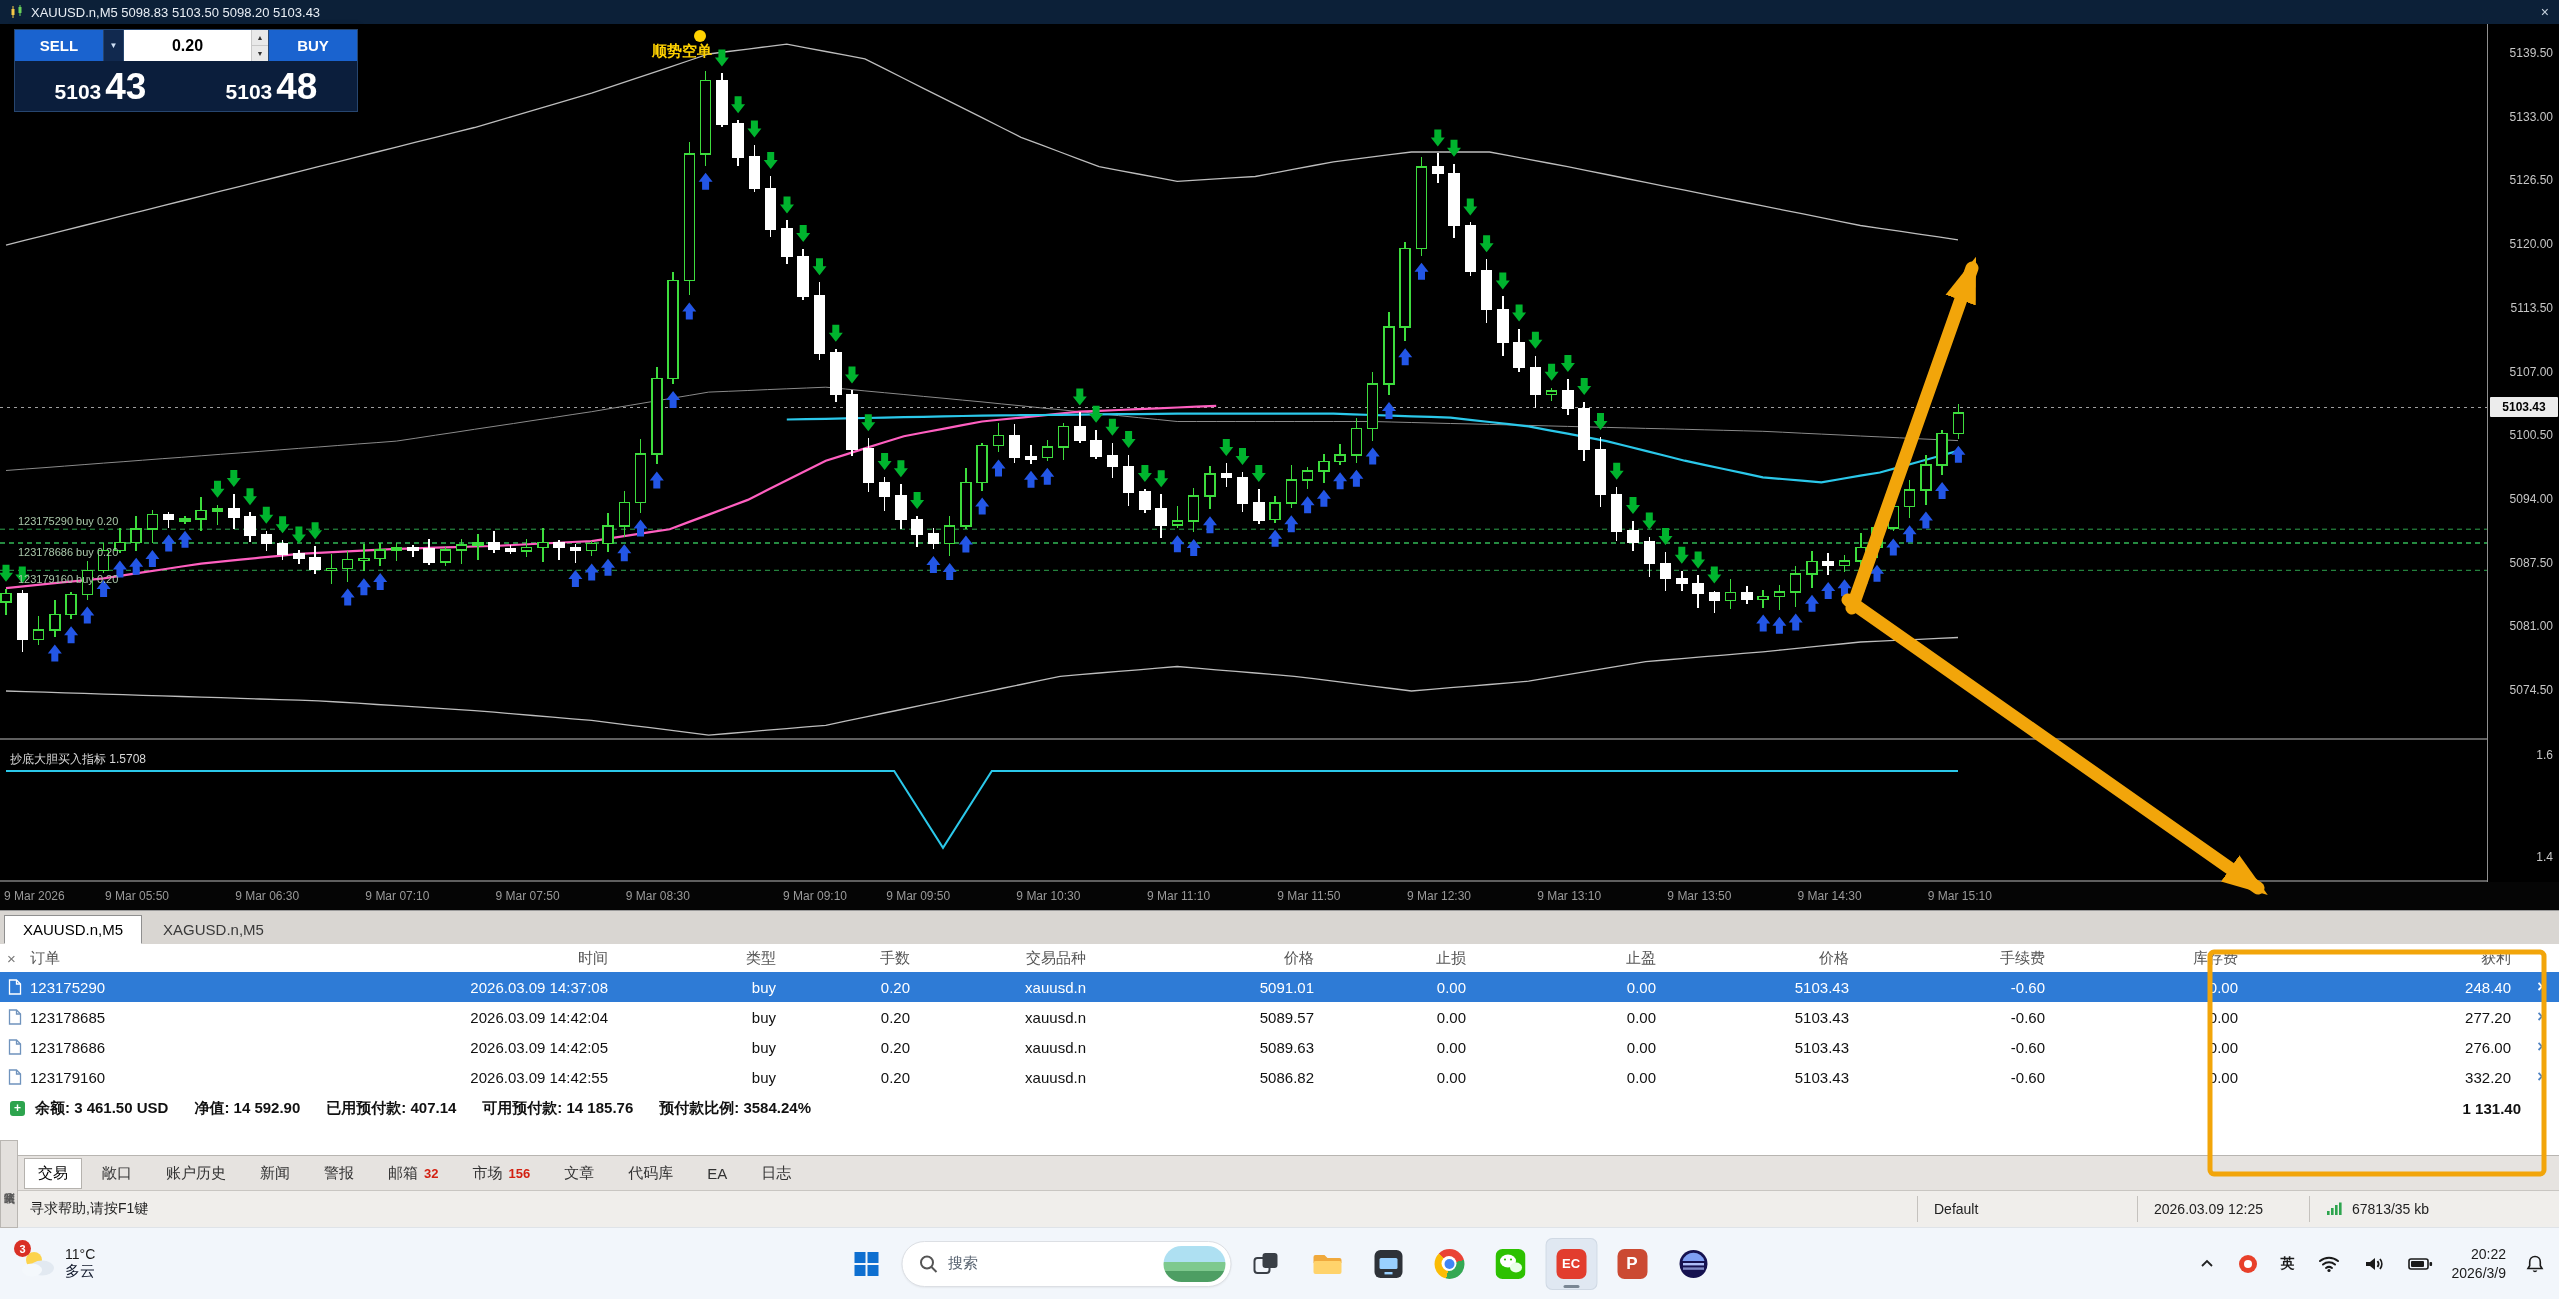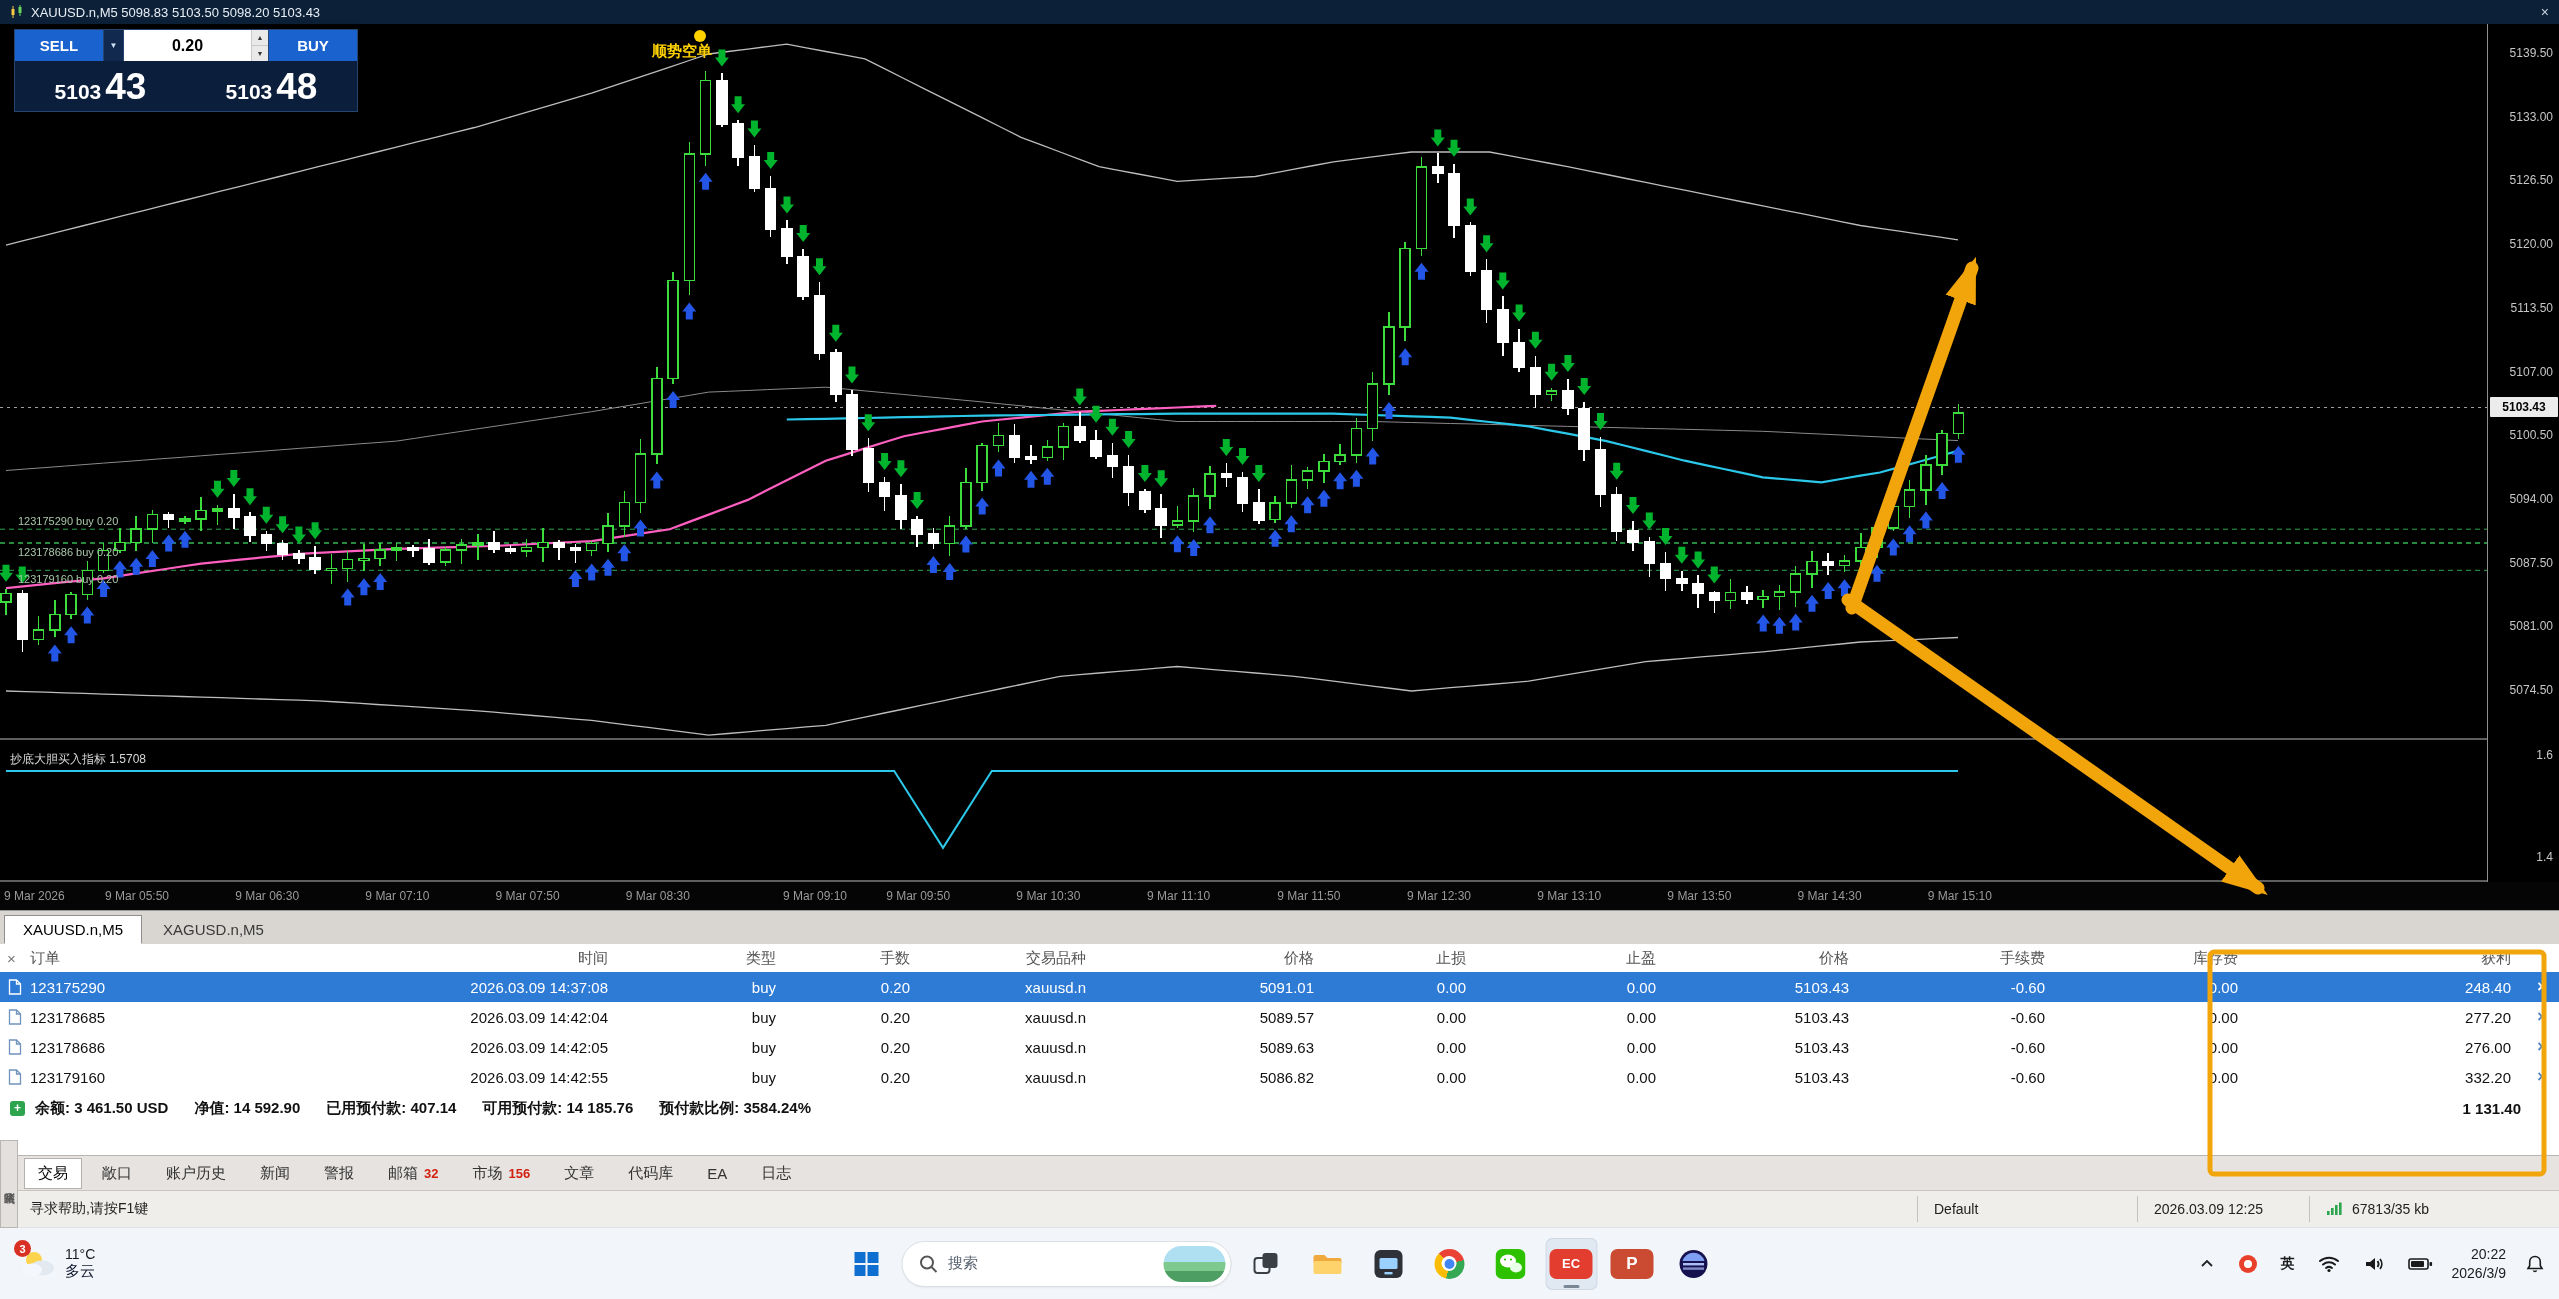--- a/index.html
+++ b/index.html
@@ -110,21 +110,21 @@
   .win-logo i{background:#0e6fd0;display:block}
   #search-pill{height:46px;min-width:330px;background:#fff;border:1px solid #dcdfe4;border-radius:23px;
     display:flex;align-items:center;gap:10px;padding:0 5px 0 16px;cursor:pointer;box-shadow:0 1px 2px rgba(0,0,0,.06)}
   #search-pill .s-txt{font-size:15px;color:#5a6572;flex:1}
   .bing-img{width:62px;height:36px;border-radius:18px;
     background:linear-gradient(180deg,#aee0f2 0 45%,#7ec98e 45% 70%,#4d9e63 70% 100%)}
   .chrome{width:30px;height:30px;border-radius:50%;
     background:conic-gradient(from -45deg,#ea4335 0 33%,#34a853 0 66%,#fbbc05 0 100%);position:relative}
   .chrome::before{content:"";position:absolute;inset:7.5px;border-radius:50%;background:#fff}
   .chrome::after{content:"";position:absolute;inset:10px;border-radius:50%;background:#4285f4}
-  .sq-ic{width:43px;height:30px;border-radius:7px;color:#fff;display:flex;align-items:center;
+  .sq-ic{width:30px;height:30px;border-radius:7px;color:#fff;display:flex;align-items:center;
     justify-content:center;font-weight:bold}
   #tb-right{position:absolute;right:10px;top:0;height:100%;display:flex;align-items:center;gap:15px}
   #tb-right .tr{display:flex;align-items:center;justify-content:center;cursor:pointer;padding:4px;border-radius:4px}
   .ime{font-size:14px;color:#1b1b1b;font-weight:bold}
   #clock{display:flex;flex-direction:column;align-items:flex-end;font-size:14px;color:#1b1b1b;line-height:1.35;cursor:pointer}
 
   
   #overlay{position:absolute;top:0;left:0;z-index:80;pointer-events:none}
 </style>
 </head>

